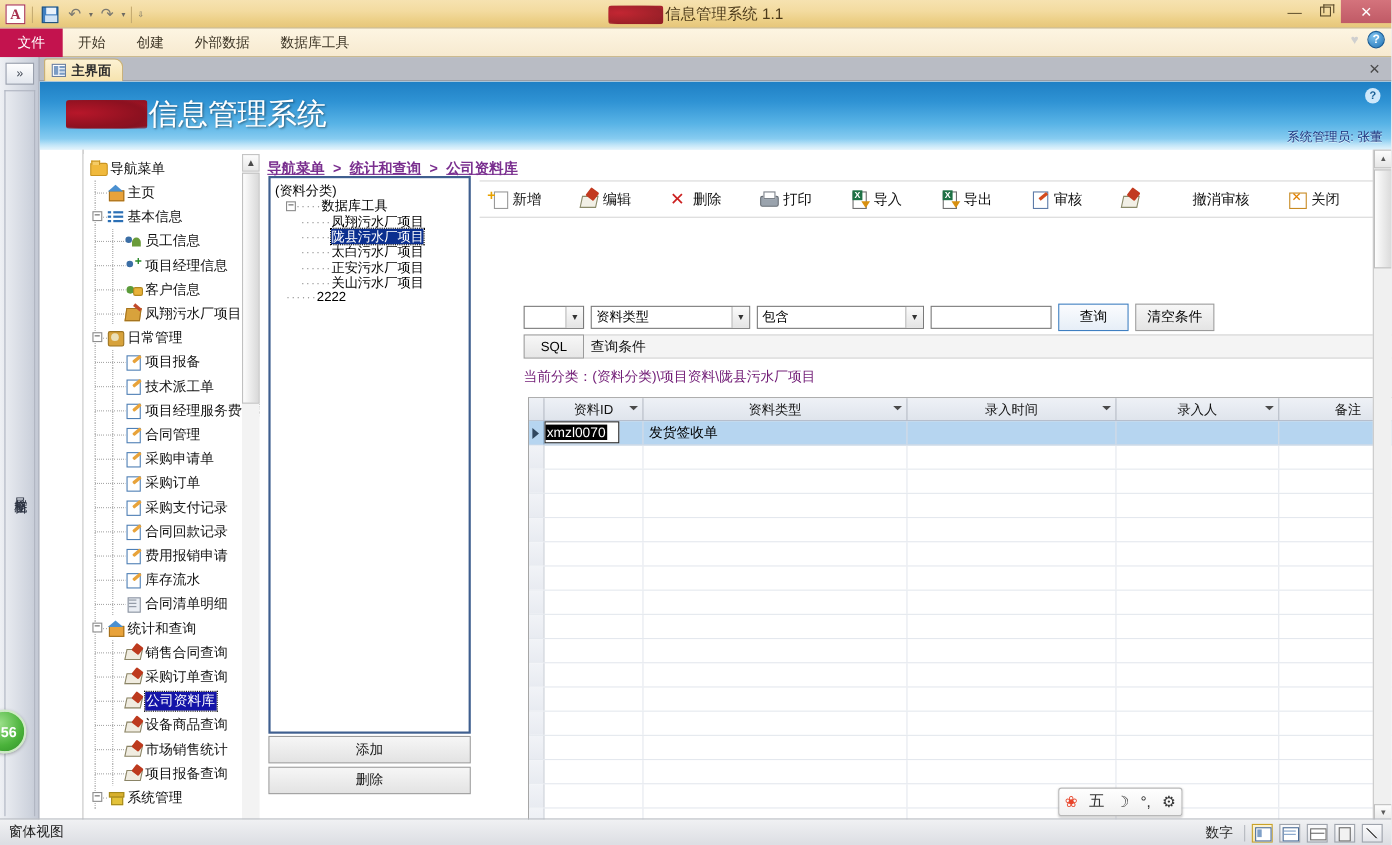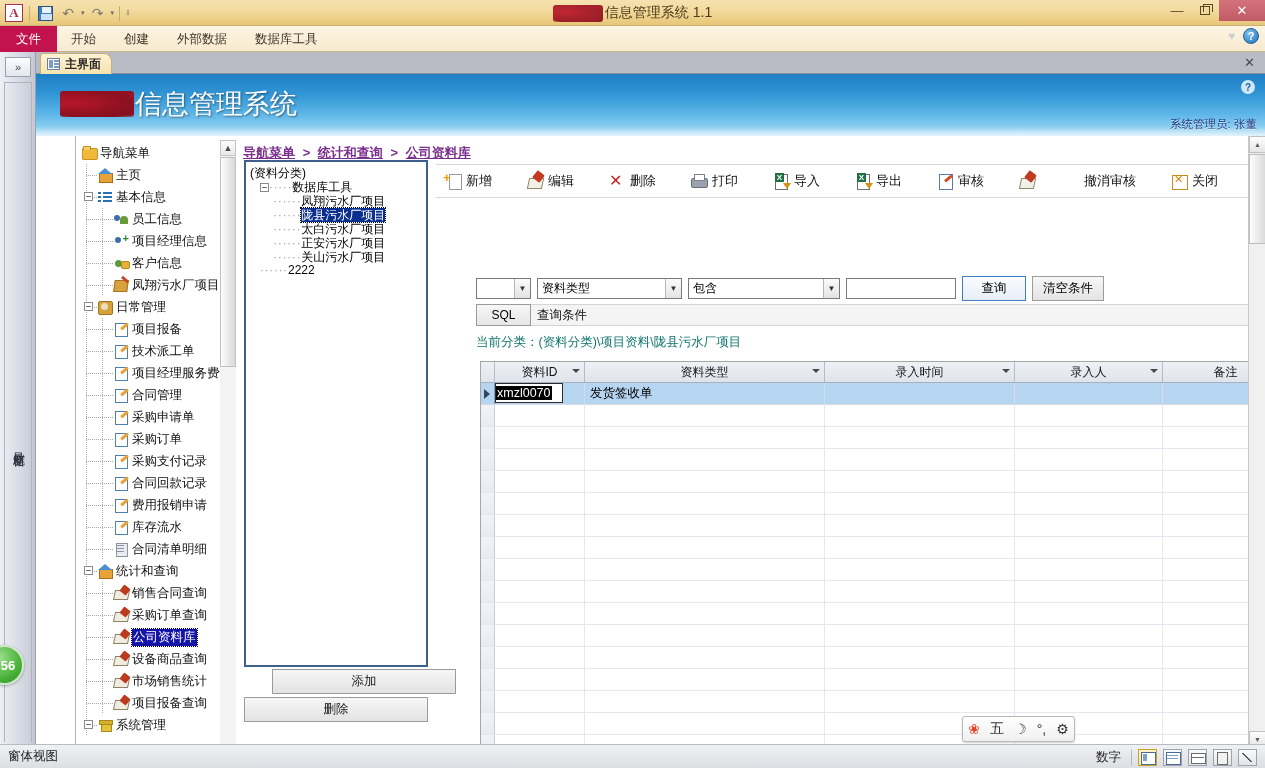--- a/index.html
+++ b/index.html
@@ -165,21 +165,21 @@
     font-size:9px; line-height:7px; text-align:center; color:#333; vertical-align:middle;
     font-family:"DejaVu Sans Mono", monospace;
   }
   #treebtns{ position:absolute; left:208px; top:595px; width:184px; }
   .treebtn{
     width:184px; height:25px; margin-top:3px;
     background:linear-gradient(to bottom,#f6f6f6,#e3e3e3);
     border:1px solid #9b9b9b; display:flex;align-items:center;justify-content:center;
     font-size:12.5px; color:#1a1a1a;
   }
-  .treebtn:first-child{ margin-top:0;margin-left:28px; }
+  .treebtn:first-child{ margin-top:0; }
 
   
   #toolbar{
     position:absolute; left:400px; top:90px; width:824px; height:34px;
     border-top:1px solid #d8d8d8; border-bottom:1px solid #d8d8d8;
     display:flex; align-items:center;
   }
   .tbtn{ display:flex; align-items:center; gap:4px; font-size:13px; color:#111; margin-right:8px;}
   .tbl{ font-family:"Liberation Sans",sans-serif;}
   .ic{ width:18px;height:18px; position:relative; display:inline-block;}
@@ -211,21 +211,21 @@
   }
   #qbtn{ width:64px;height:25px; border:1px solid #3f7fc1; background:linear-gradient(to bottom,#fbfcfe,#e6eef7);
          display:flex;align-items:center;justify-content:center;font-size:12.5px;}
   #clrbtn{ width:72px;height:25px; border:1px solid #9b9b9b; background:linear-gradient(to bottom,#f7f7f7,#e4e4e4);
          display:flex;align-items:center;justify-content:center;font-size:12.5px;}
   #sqlrow{ position:absolute; left:440px; top:230px; display:flex; align-items:center;}
   #sqlbtn{ width:55px;height:22px;border:1px solid #9b9b9b;background:linear-gradient(to bottom,#f7f7f7,#e6e6e6);
            display:flex;align-items:center;justify-content:center;font-size:12px;}
   #sqltext{ width:760px;height:22px;border:1px solid #d4d4d4;border-left:none;background:#f4f4f4;
             display:flex;align-items:center;padding-left:6px;font-size:12.5px;color:#111;}
-  #curcat{ position:absolute; left:440px; top:260px; font-size:12.5px; color:#0f766e;}
+  #curcat{ position:absolute; left:440px; top:260px; font-size:12.5px; color:#701a75;}
 
   
   #grid{ position:absolute; left:444px; top:287px; width:810px; height:432px; border:1px solid #a6a6a6; background:#fff;}
   #gridhead{ display:flex; height:21px; background:linear-gradient(to bottom,#eef1f6,#dfe4ec); border-bottom:1px solid #a6b0c0;}
   .selcol{ width:14px; border-right:1px solid #b6bcc6; background:linear-gradient(to bottom,#eef1f6,#dfe4ec); position:relative;}
   .gh{ border-right:1px solid #b6bcc6; display:flex; align-items:center; justify-content:center; position:relative;
        font-size:12px; color:#111;}
   .gh .ddm{ position:absolute; right:4px; top:7px; width:0;height:0;
             border-left:4px solid transparent;border-right:4px solid transparent;border-top:4px solid #4a4a4a;}
   .grow{ display:flex; height:22px; border-bottom:1px solid #d7dce4;}

